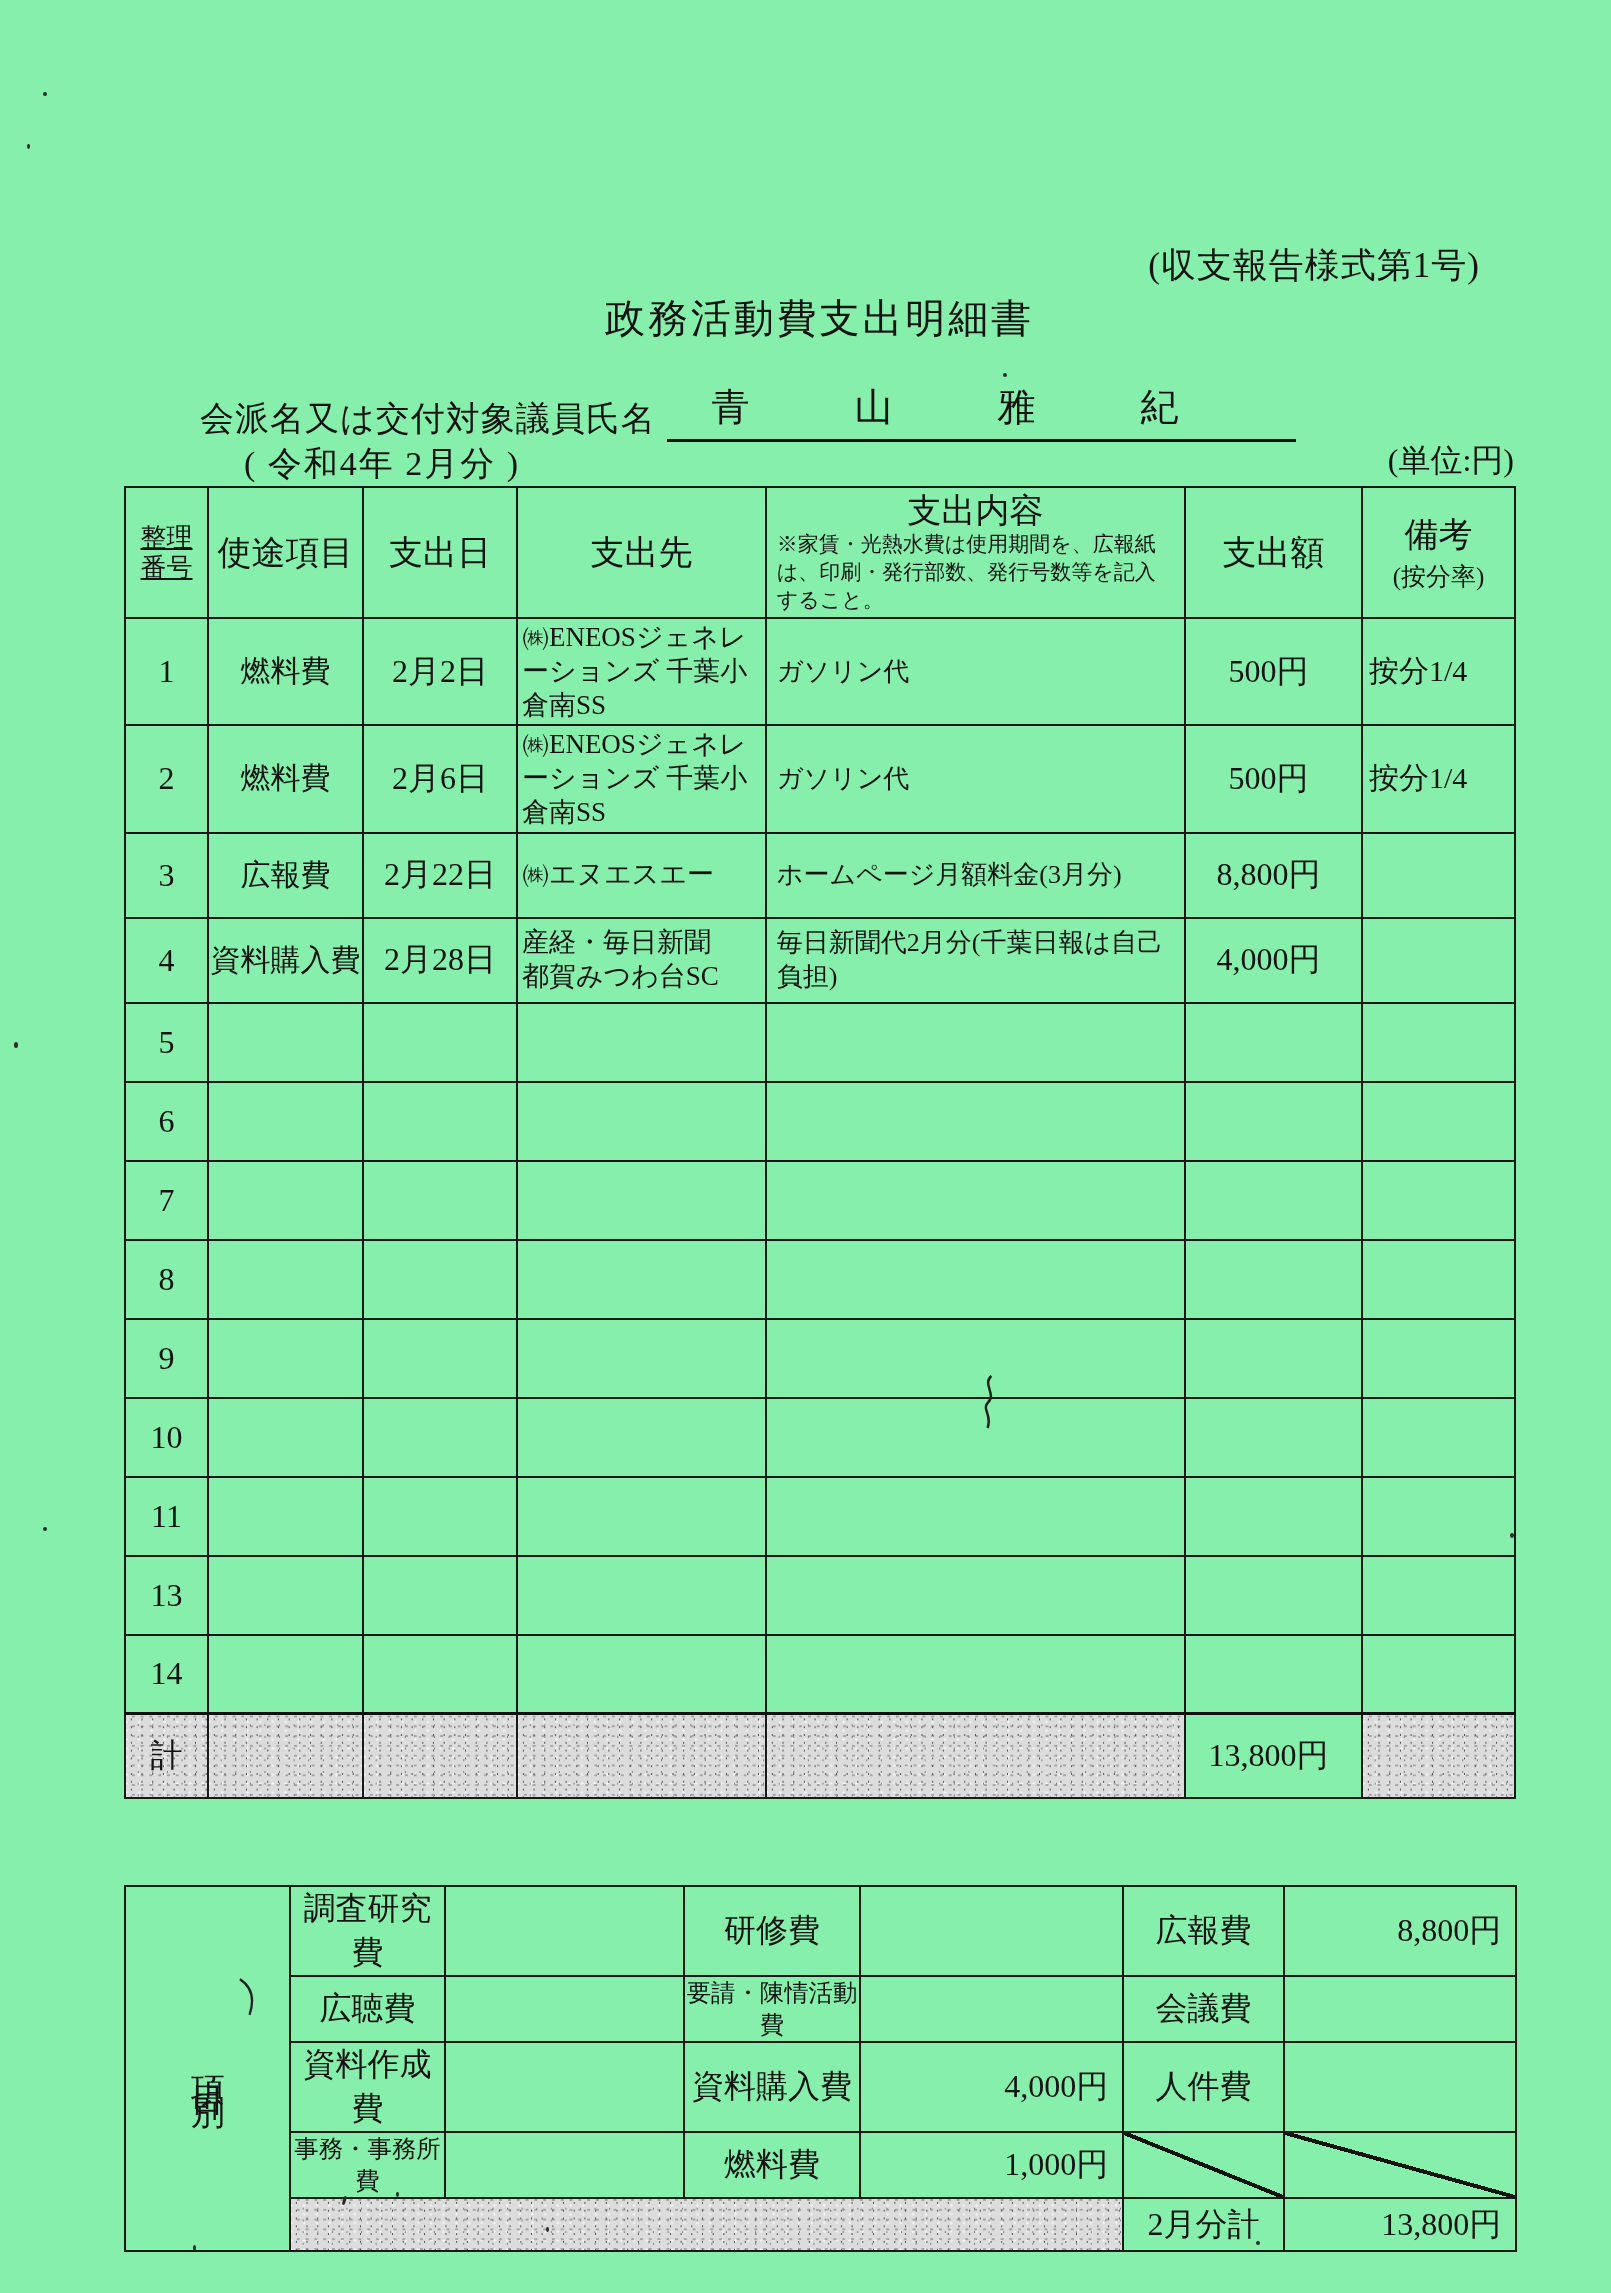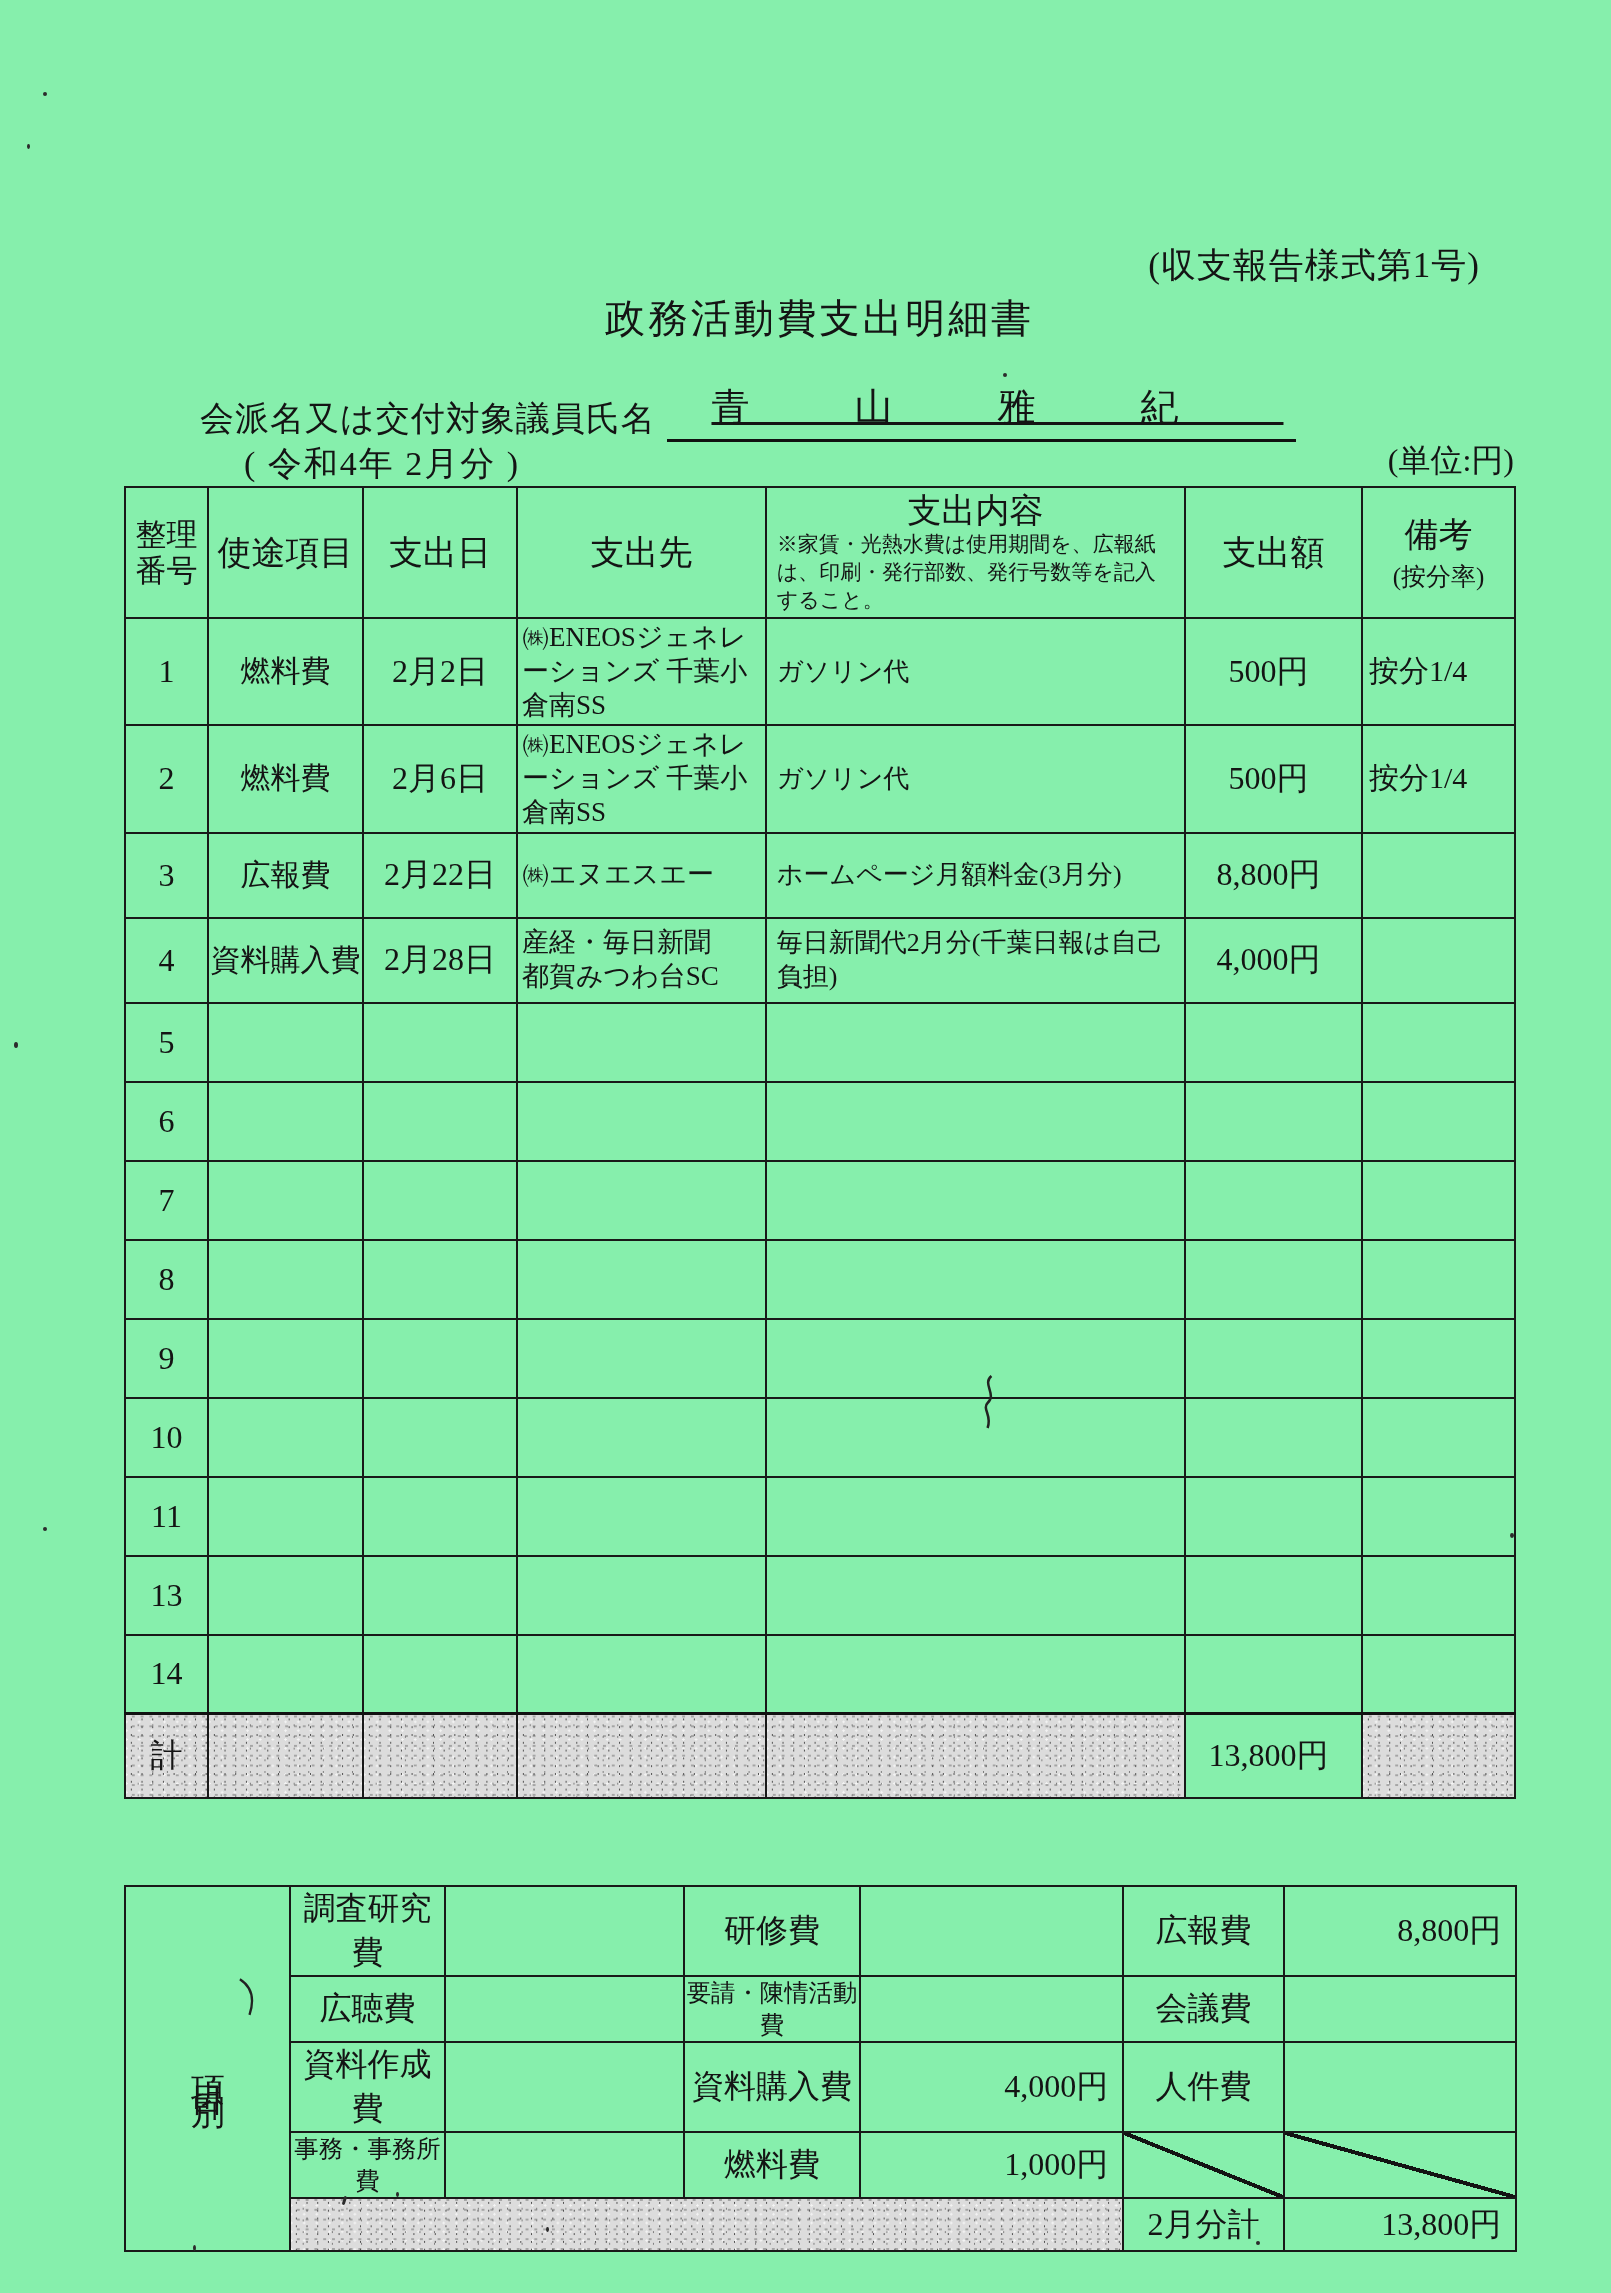--- a/index.html
+++ b/index.html
@@ -8,38 +8,38 @@
   .sheet{position:absolute;inset:0;background:#86efac;}
 
   
   .form-code{position:absolute;top:242px;right:131px;font-size:35px;letter-spacing:1px;}
   .doc-title{position:absolute;top:291px;left:124px;width:1391px;text-align:center;
              font-size:40px;letter-spacing:2.9px;}
   .name-line{position:absolute;top:382px;left:200px;white-space:nowrap;}
   .name-label{font-size:34px;letter-spacing:1px;vertical-align:bottom;}
   .name-value{display:inline-block;width:585px;margin-left:11.7px;padding:0 0 5.9px 44px;
               border-bottom:3.9px solid #111;font-size:38px;letter-spacing:105px;
-              overflow:hidden;white-space:nowrap;vertical-align:bottom;text-decoration:underline;}
+              overflow:hidden;white-space:nowrap;vertical-align:bottom;}
   .period{position:absolute;top:441px;left:244px;font-size:34px;letter-spacing:2px;}
   .unit-note{position:absolute;top:439px;right:97px;font-size:32px;}
 
   
   table{border-collapse:collapse;table-layout:fixed;}
   th,td{border:2px solid #191919;vertical-align:middle;text-align:center;
         font-weight:normal;overflow:hidden;padding:0;}
 
   
   .main-table{position:absolute;left:124px;top:486px;width:1391px;border:2.9px solid #111;}
   .main-table thead tr{height:131px;}
   .main-table tr.r-data{height:85px;}
   .main-table tr.r-empty{height:79px;}
   .main-table tr.r-total{height:84px;}
   .main-table tr.r-total td{border-top:3.9px solid #111;}
   .hdr{font-size:34px;}
-  .hdr-no{font-size:31px;line-height:1.15;}
+  .hdr-no{font-size:26px;line-height:1.15;text-decoration:underline;}
   .hdr-content{vertical-align:top;padding:3.9px 9.8px 0 9.8px;}
   .hdr-content .content-title{font-size:34px;text-align:center;line-height:1.1;}
   .hdr-content .content-note{font-size:21px;text-align:left;line-height:1.32;margin-top:2px;}
   .hdr-remarks .remarks-sub{font-size:25px;margin-top:2px;}
 
   .c-no{font-size:32px;}
   .c-cat{font-size:30px;}
   .c-date{font-size:32px;}
   .c-payee{font-size:27px;text-align:left;padding:2px 3.9px;line-height:1.25;white-space:pre-line;}
   .c-content{font-size:26px;text-align:left;padding:2px 9.8px;line-height:1.3;white-space:pre-line;}

